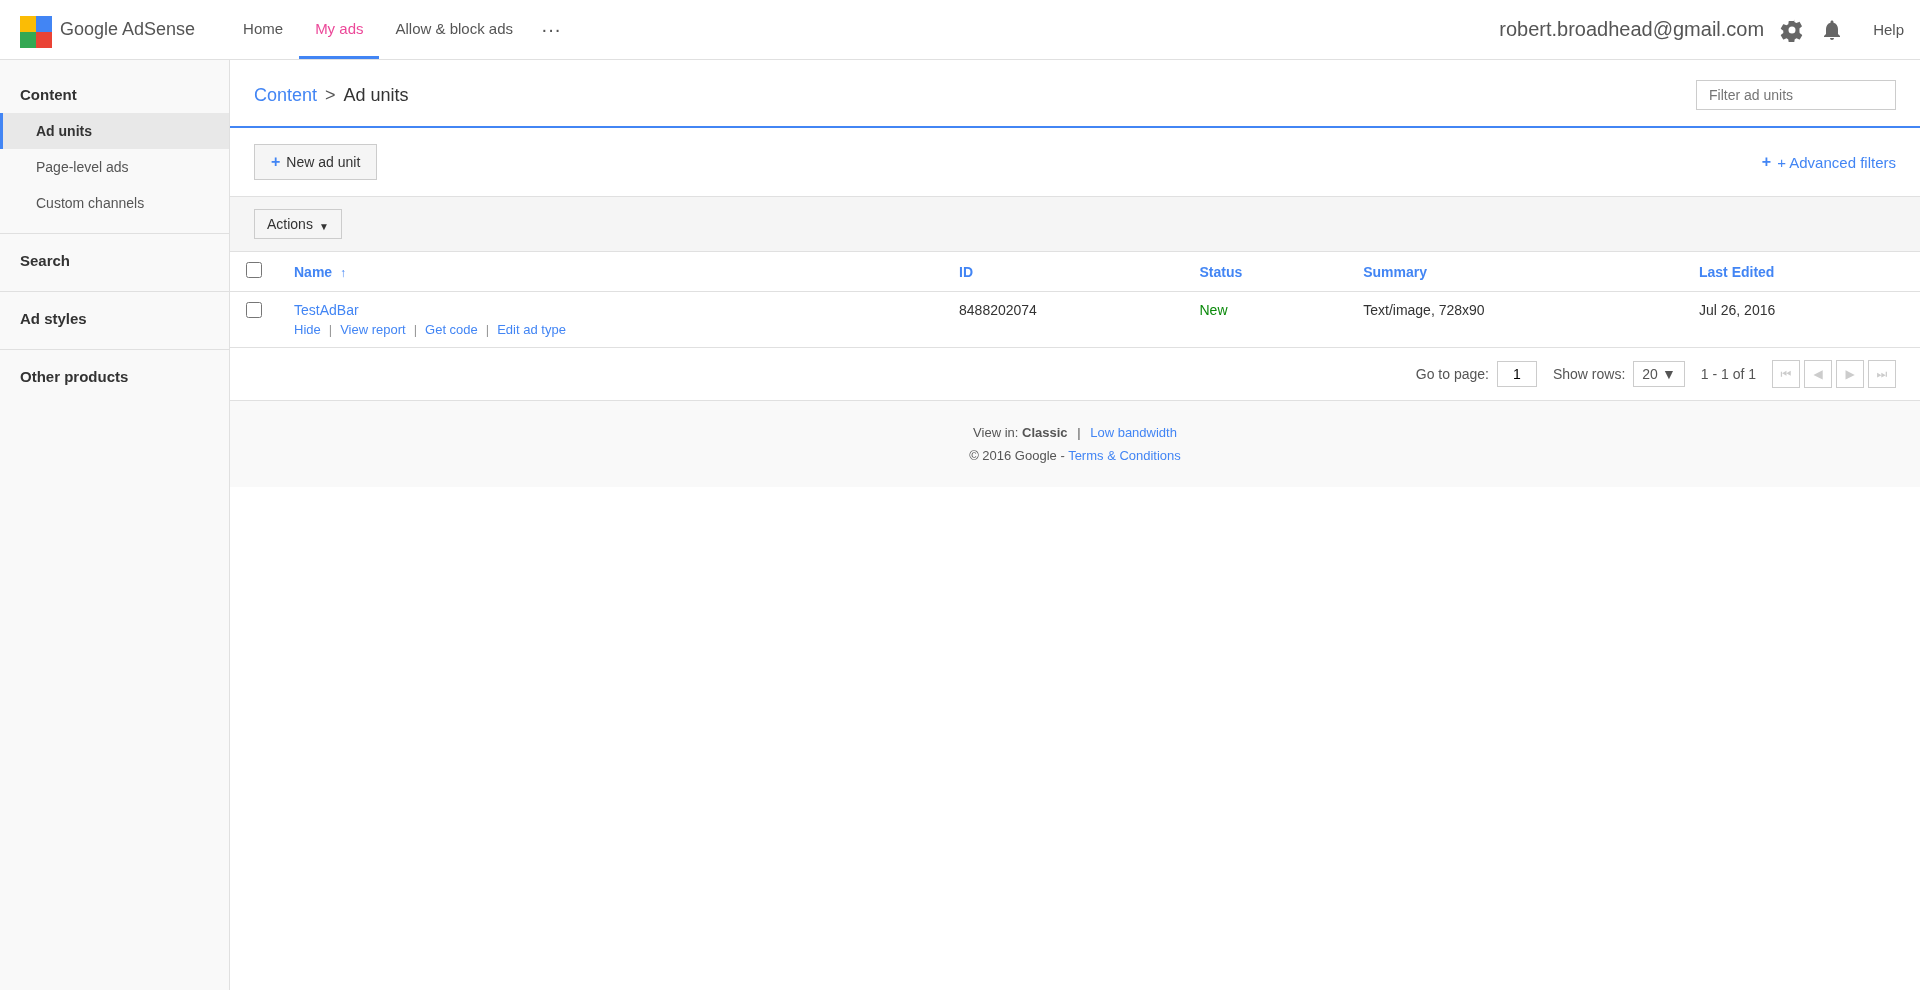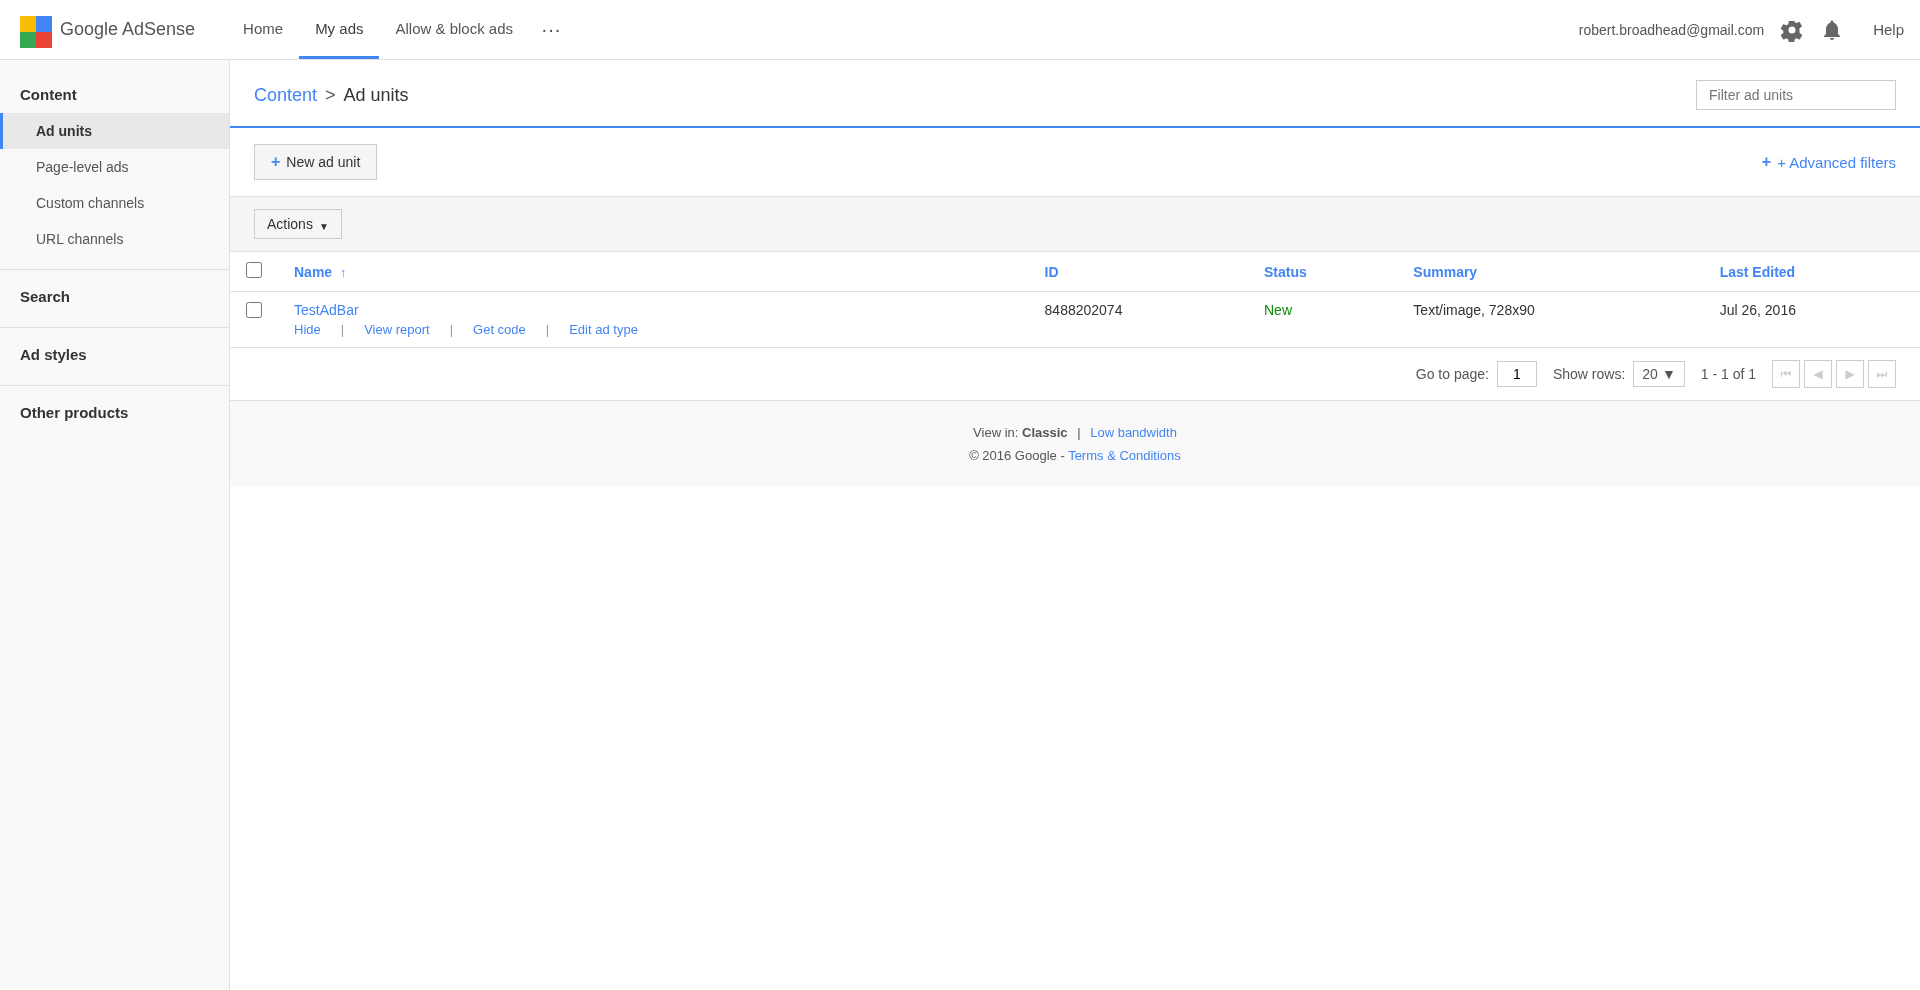--- a/index.html
+++ b/index.html
@@ -40,37 +40,37 @@
       height: 100%;
       display: flex;
       align-items: center;
       color: #555;
       text-decoration: none;
       font-size: 15px;
       cursor: pointer;
       border-bottom: 3px solid transparent;
     }
     .nav-link.active {
-      color: #404040;
+      color: #ec4899;
       border-bottom: 3px solid #4285f4;
       font-weight: 500;
     }
     .nav-dots {
       padding: 0 12px;
       font-size: 20px;
       color: #555;
       cursor: pointer;
     }
     .nav-right {
       margin-left: auto;
       display: flex;
       align-items: center;
       gap: 16px;
     }
-    .nav-email { color: #555; font-size: 14px; }
+    .nav-email { color: #555; font-size: 20px; }
     .nav-icon {
       width: 24px;
       height: 24px;
       cursor: pointer;
       color: #666;
     }
     .nav-help { color: #555; font-size: 15px; cursor: pointer; margin-left: 13px; }
 
     
     .layout {
@@ -230,21 +230,21 @@
       color: #4285f4;
       text-decoration: none;
       font-size: 14px;
       display: block;
       margin-bottom: 4px;
     }
     .ad-actions {
       font-size: 13px;
       color: #4285f4;
       display: flex;
-      gap: 20px;
+      gap: 8px;
       align-items: center;
     }
     .ad-actions span { cursor: pointer; }
     .ad-actions-sep { color: #999; }
     .status-new { color: #0a8a0a; font-weight: 500; }
 
     
     .pagination-bar {
       display: flex;
       align-items: center;
@@ -359,21 +359,20 @@
 </nav>
 
 <div class="layout">
 
   <aside class="sidebar">
     <div class="sidebar-section">
       <div class="sidebar-section-title">Content</div>
       <a class="sidebar-item active">Ad units</a>
       <a class="sidebar-item">Page-level ads</a>
       <a class="sidebar-item">Custom channels</a>
-      <a class="sidebar-item">URL channels</a>
     </div>
     <div class="sidebar-divider"></div>
     <div class="sidebar-section">
       <div class="sidebar-section-title">Search</div>
     </div>
     <div class="sidebar-divider"></div>
     <div class="sidebar-section">
       <div class="sidebar-section-title">Ad styles</div>
     </div>
     <div class="sidebar-divider"></div>

